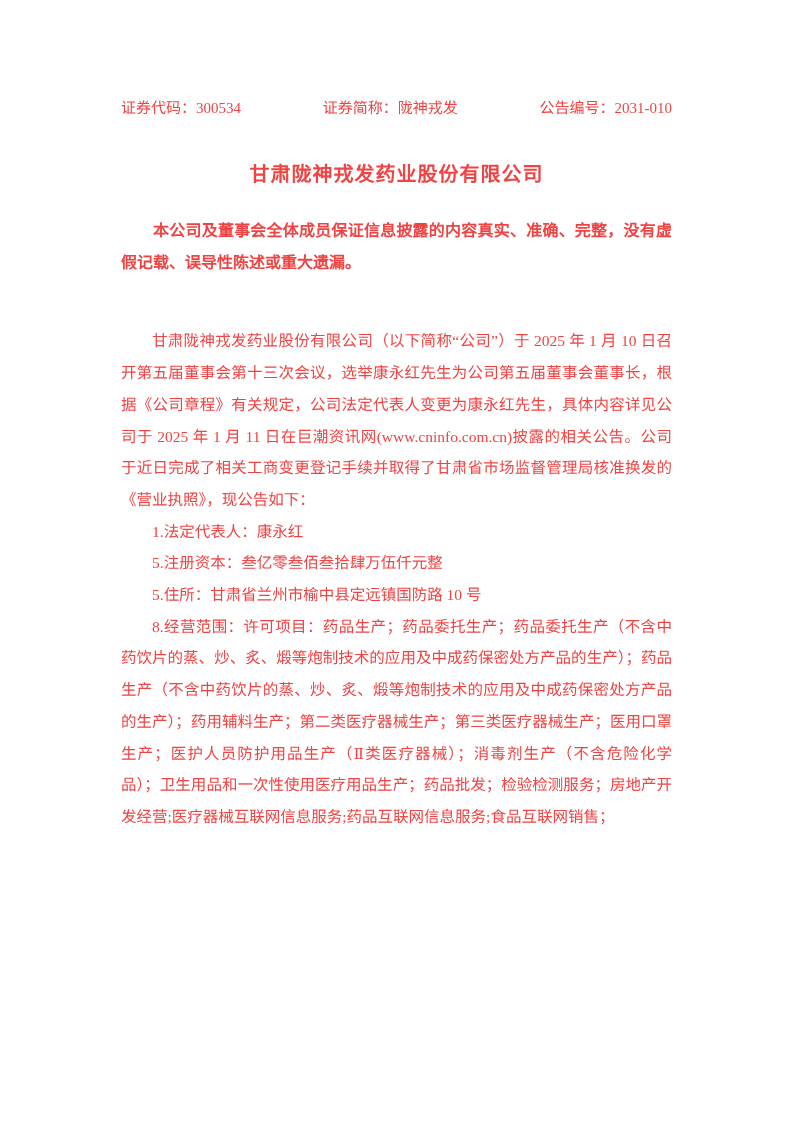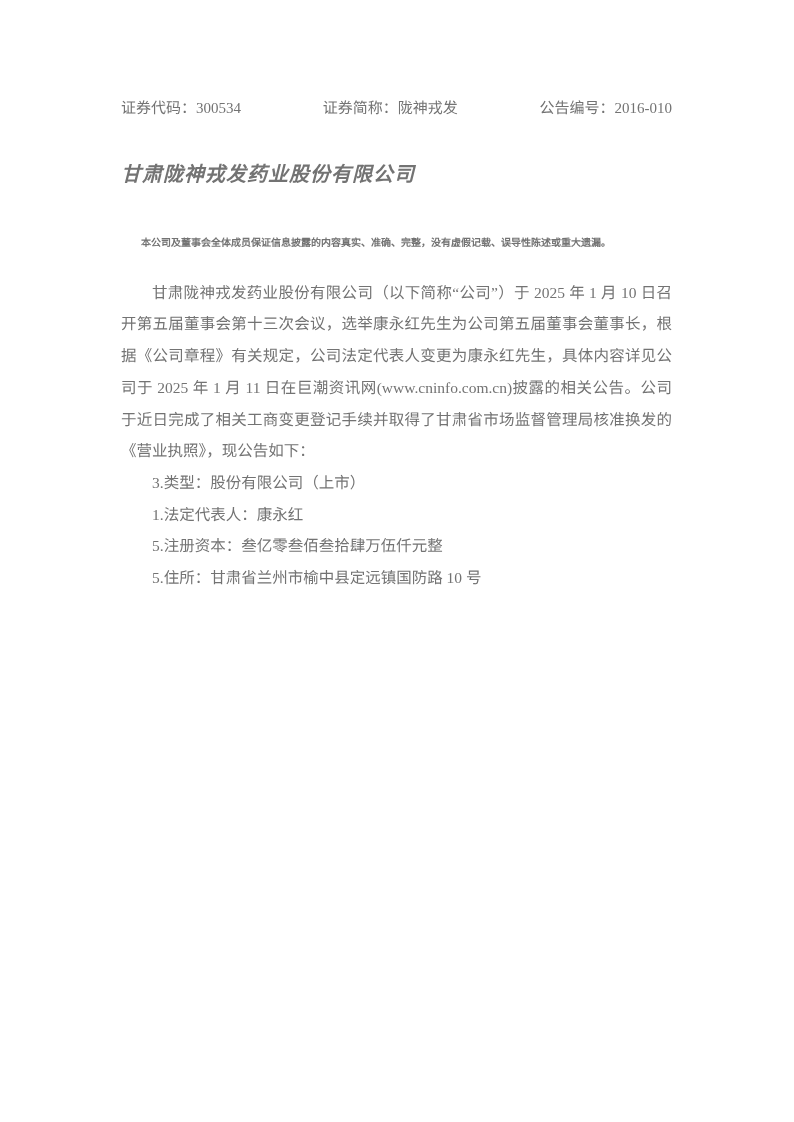--- a/index.html
+++ b/index.html
@@ -6,56 +6,56 @@
     margin: 0;
     padding: 0;
     background: #ffffff;
   }
   .page {
     position: relative;
     width: 794px;
     height: 984px;
     margin: 0 auto;
     background: #ffffff;
-    color: #737373;
+    color: #ef4444;
     font-family: "Liberation Serif", "DejaVu Serif", serif;
     box-sizing: border-box;
     padding: 96px 122px 0 121px;
     overflow: hidden;
   }
   .doc-header {
     display: flex;
     justify-content: space-between;
     align-items: baseline;
     font-size: 15px;
     line-height: 24px;
     white-space: nowrap;
   }
   .title-block {
     margin-top: 32px;
-    font-style: italic;
+    text-align: center;
   }
   .title-line {
     margin: 0;
     font-size: 20px;
     font-weight: bold;
     line-height: 44px;
     letter-spacing: 1px;
   }
   .notice {
-    margin: 31px 0 0 0;
-    font-size: 10px;
+    margin: 19px 0 0 0;
+    font-size: 16px;
     font-weight: bold;
     line-height: 31.7px;
     text-indent: 2em;
     text-align: justify;
     text-justify: inter-ideograph;
   }
   .body-flow {
-    margin-top: 18px;
+    margin-top: 47px;
     font-size: 15.5px;
     line-height: 31.7px;
     text-align: justify;
     text-justify: inter-ideograph;
   }
   .body-flow p {
     margin: 0;
     text-indent: 2em;
   }
   .section-heading {
@@ -63,30 +63,30 @@
   }
 </style>
 </head>
 <body>
 
 <div class="page">
 
   <div class="doc-header">
     <span>证券代码：300534</span>
     <span>证券简称：陇神戎发</span>
-    <span>公告编号：2016-010</span>
+    <span>公告编号：2031-010</span>
   </div>
 
   <div class="title-block">
     <h1 class="title-line">甘肃陇神戎发药业股份有限公司</h1>
   </div>
 
   <p class="notice">本公司及董事会全体成员保证信息披露的内容真实、准确、完整，没有虚假记载、误导性陈述或重大遗漏。</p>
 
   <div class="body-flow">
     <p>甘肃陇神戎发药业股份有限公司（以下简称“公司”）于 2025 年 1 月 10 日召开第五届董事会第十三次会议，选举康永红先生为公司第五届董事会董事长，根据《公司章程》有关规定，公司法定代表人变更为康永红先生，具体内容详见公司于 2025 年 1 月 11 日在巨潮资讯网(www.cninfo.com.cn)披露的相关公告。公司于近日完成了相关工商变更登记手续并取得了甘肃省市场监督管理局核准换发的《营业执照》，现公告如下：</p>
-    <p>3.类型：股份有限公司（上市）</p>
     <p>1.法定代表人：康永红</p>
     <p>5.注册资本：叁亿零叁佰叁拾肆万伍仟元整</p>
     <p>5.住所：甘肃省兰州市榆中县定远镇国防路 10 号</p>
+    <p>8.经营范围：许可项目：药品生产；药品委托生产；药品委托生产（不含中药饮片的蒸、炒、炙、煅等炮制技术的应用及中成药保密处方产品的生产）；药品生产（不含中药饮片的蒸、炒、炙、煅等炮制技术的应用及中成药保密处方产品的生产）；药用辅料生产；第二类医疗器械生产；第三类医疗器械生产；医用口罩生产；医护人员防护用品生产（Ⅱ类医疗器械）；消毒剂生产（不含危险化学品）；卫生用品和一次性使用医疗用品生产；药品批发；检验检测服务；房地产开发经营;医疗器械互联网信息服务;药品互联网信息服务;食品互联网销售；</p>
   </div>
 
 </div>
 
 </body></html>

